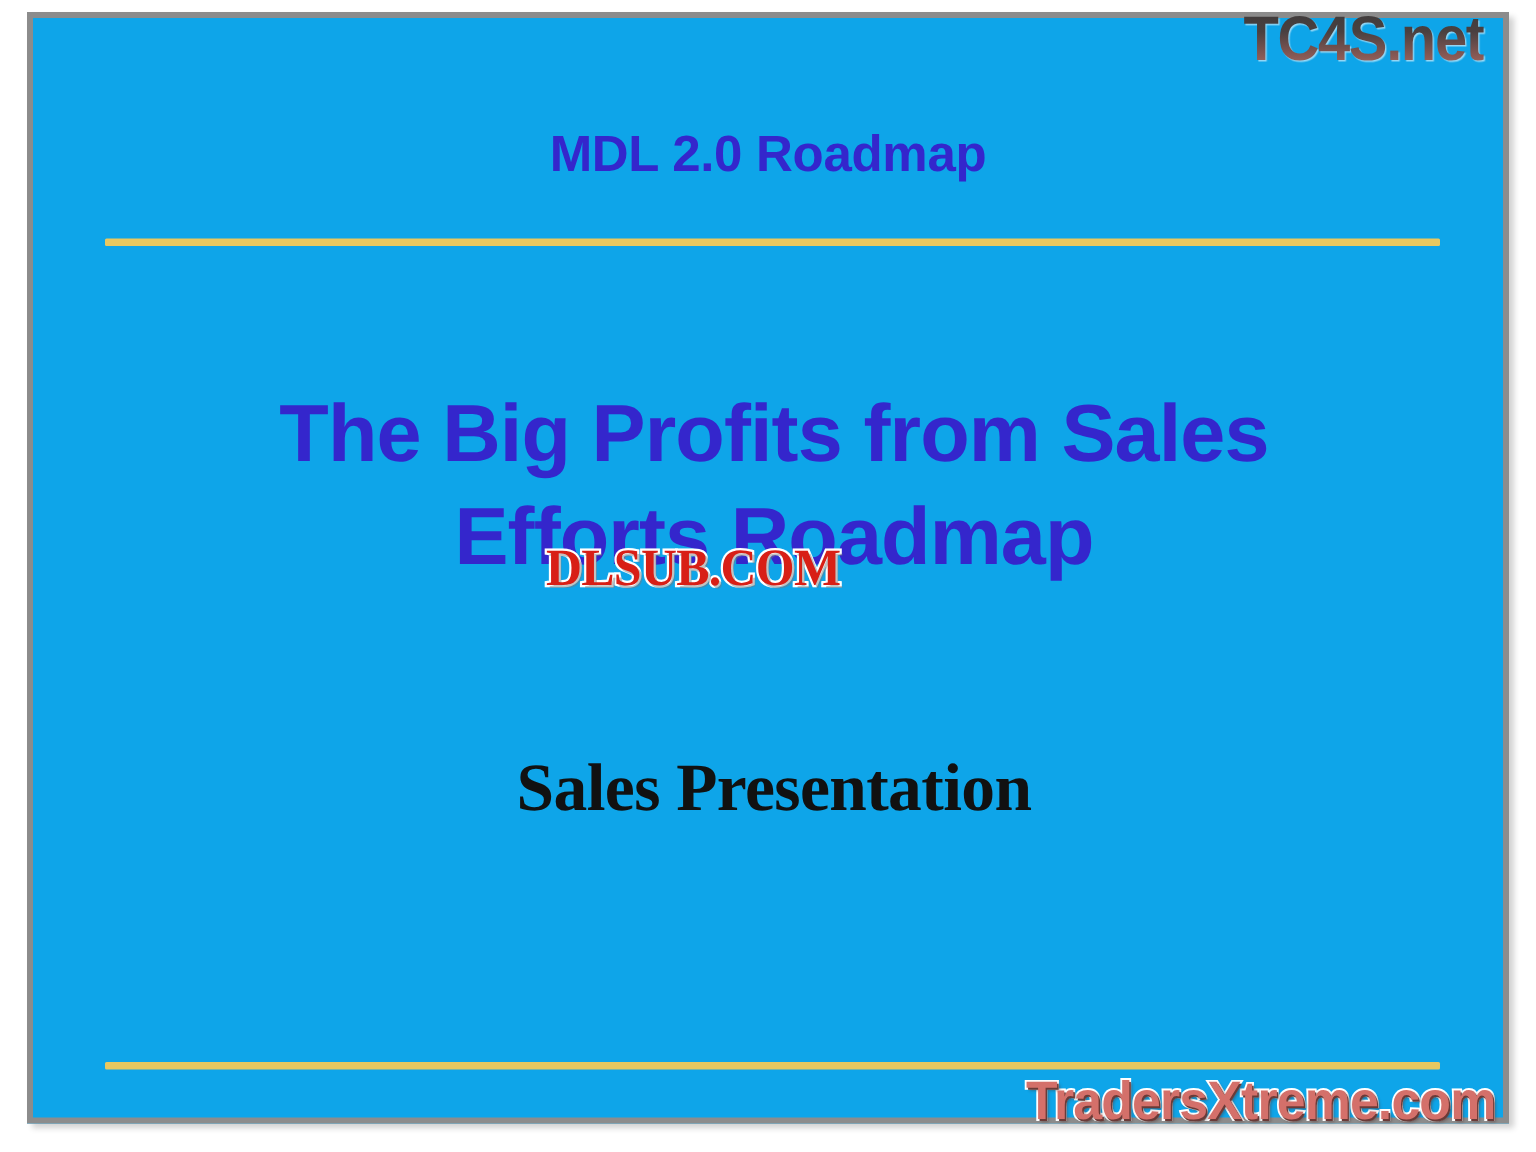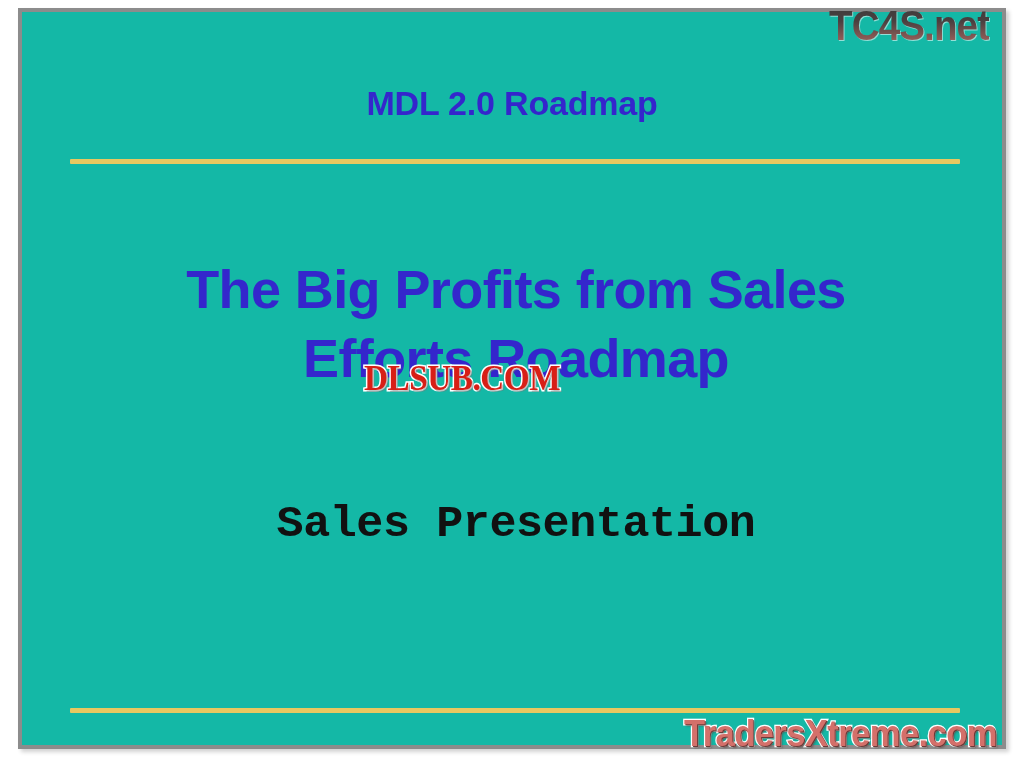--- a/index.html
+++ b/index.html
@@ -19,21 +19,21 @@
     background: #ffffff;
   }
 
   
   .slide-frame {
     position: absolute;
     left: 18px;
     top: 8px;
     width: 988px;
     height: 741px;
-    background: #14b8a6;
+    background: #0ea5e9;
     border: 4px solid #8c8c8c;
     box-sizing: border-box;
     box-shadow: 3px 3px 4px rgba(0,0,0,0.18);
   }
 
   
   .rule {
     position: absolute;
     left: 48px;
     width: 890px;
@@ -78,21 +78,21 @@
   .subtitle {
     position: absolute;
     left: 110px;
     top: 487px;
     width: 768px;
     text-align: center;
     color: #111111;
     font-size: 45px;
     font-weight: bold;
     letter-spacing: -0.4px;
-    font-family: Liberation Mono, monospace;
+    font-family: Liberation Serif, serif;
   }
 
   
   .wm {
     position: absolute;
     font-family: "Liberation Sans", sans-serif;
     font-weight: bold;
     white-space: nowrap;
     user-select: none;
     pointer-events: none;

